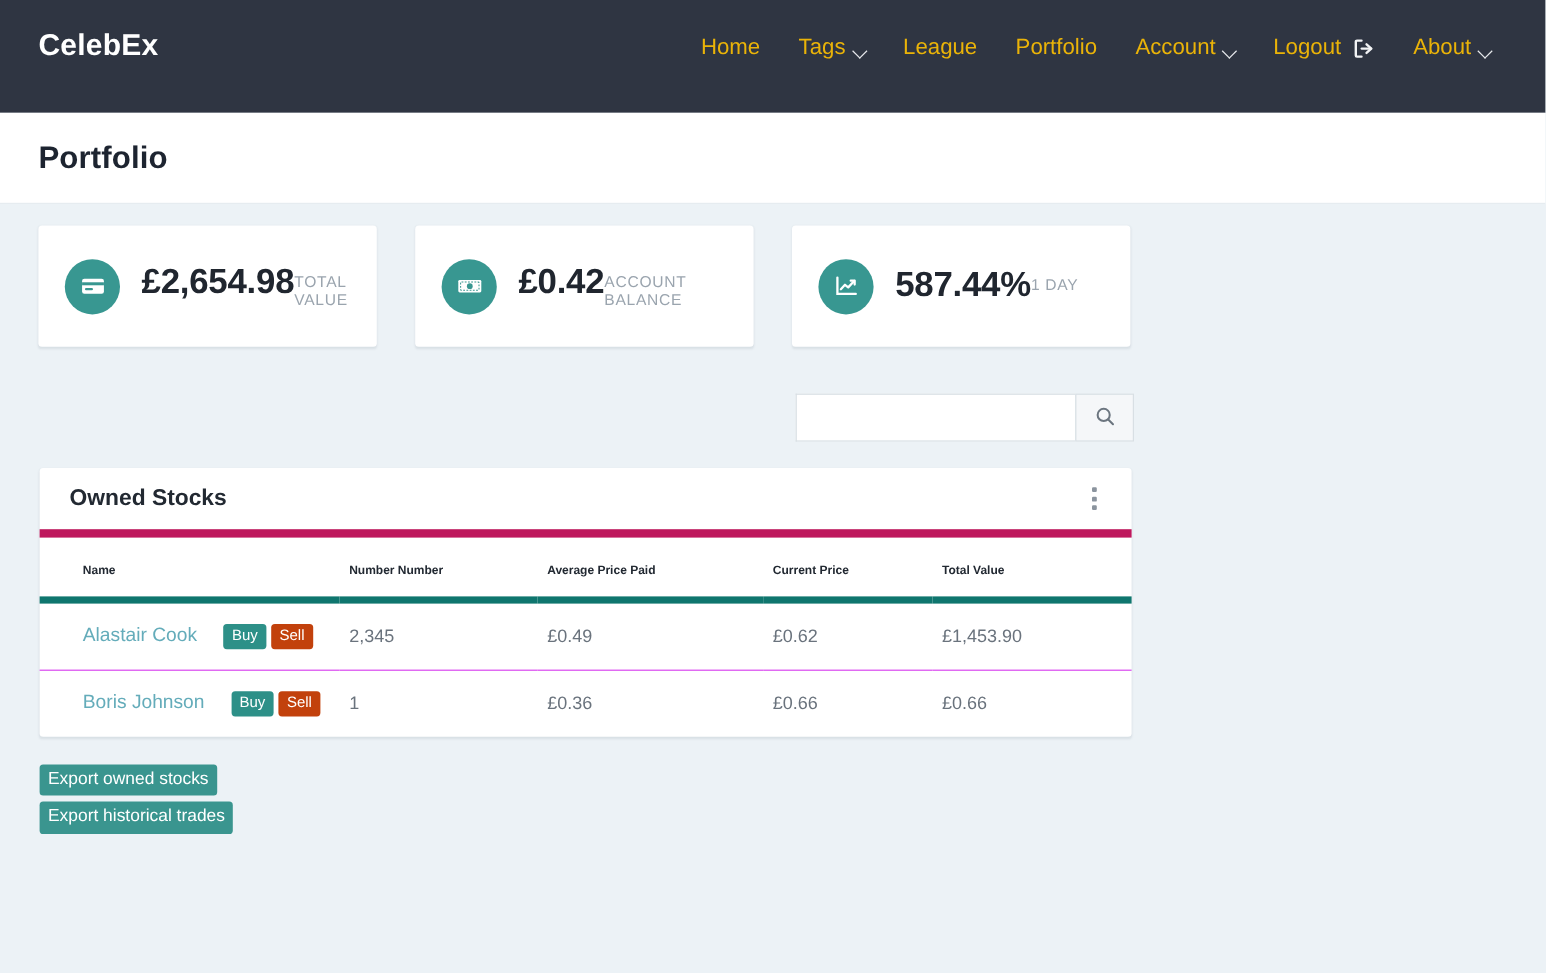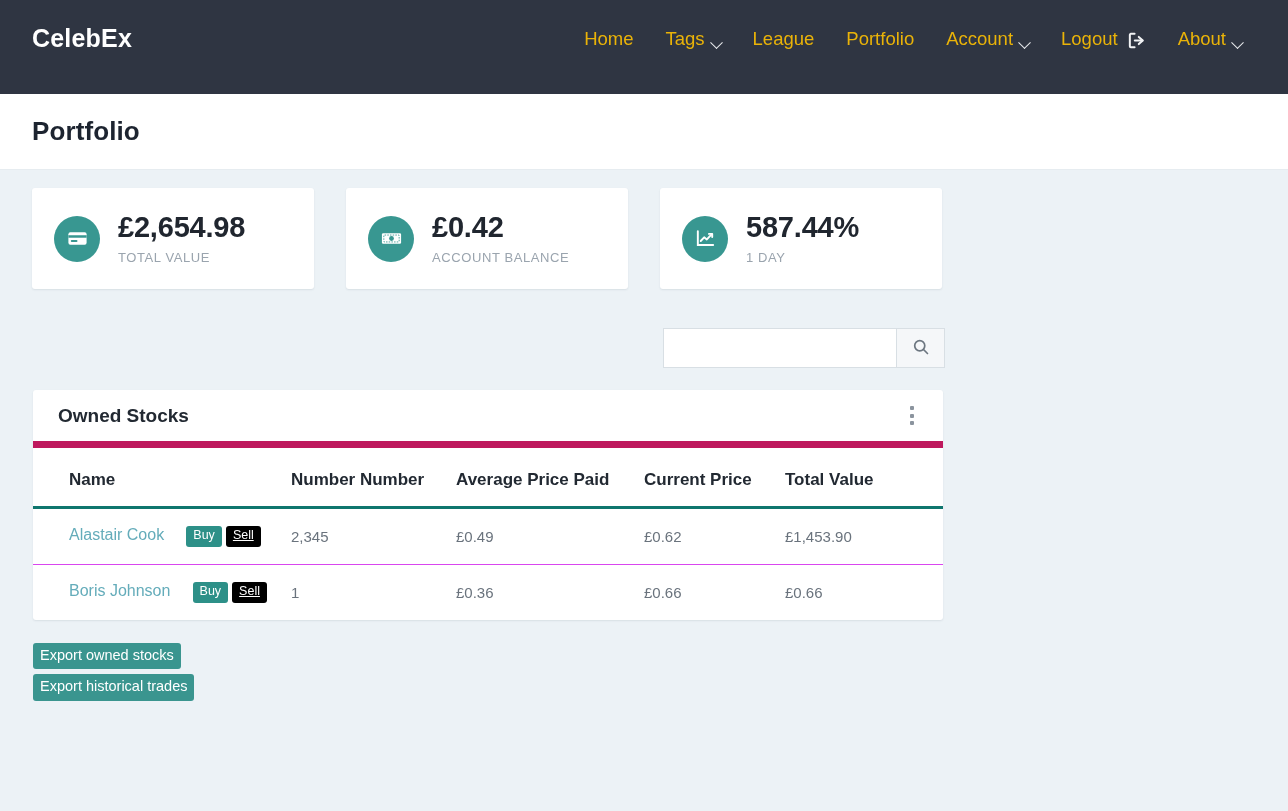--- a/index.html
+++ b/index.html
@@ -86,21 +86,21 @@
   }
   .stat-icon {
     width: 46px; height: 46px;
     border-radius: 50%;
     background: #389791;
     display: flex;
     align-items: center;
     justify-content: center;
     flex: 0 0 46px;
   }
-  .stat-text { display: flex; flex-direction: column; justify-content: center; }
+  .stat-text { display: flex; justify-content: center; }
   .stat-value {
     font-size: 29px;
     font-weight: 700;
     color: #20262f;
     line-height: 1.05;
     letter-spacing: -0.2px;
   }
   .stat-label {
     font-size: 13px;
     color: #9aa4ae;
@@ -167,25 +167,25 @@
     display: flex; flex-direction: column;
     align-items: center; justify-content: center;
     gap: 3.5px;
     cursor: pointer;
   }
   .kebab i { width: 4px; height: 4px; background: #8b949e; border-radius: 1px; display: block; }
 
   table { width: 100%; border-collapse: collapse; }
   thead th {
     text-align: left;
-    font-size: 17px;
+    font-size: 10px;
     font-weight: 700;
     color: #222932;
     padding: 22px 8px 16px 8px;
-    border-bottom: 3px solid #0f766e;
+    border-bottom: 6px solid #0f766e;
   }
   thead th:first-child { padding-left: 36px; }
   tbody td {
     font-size: 15px;
     color: #6a737d;
     padding: 17px 8px;
     border-bottom: 1px solid #d946ef;
     vertical-align: middle;
     white-space: nowrap;
   }
@@ -201,21 +201,21 @@
   .badge {
     display: inline-block;
     font-size: 12.5px;
     color: #ffffff;
     padding: 3px 7px 4px 7px;
     border-radius: 3px;
     cursor: pointer;
     line-height: 1.1;
   }
   .badge-buy { background: #2d9088; }
-  .badge-sell { background: #000000; text-decoration: underline; }
+  .badge-sell { background: #c2410c; }
   .col-num { width: 165px; }
   .col-avg { width: 188px; }
   .col-cur { width: 141px; }
 
   
   .exports {
     margin: 23px 0 0 33px;
     display: flex;
     flex-direction: column;
     align-items: flex-start;

